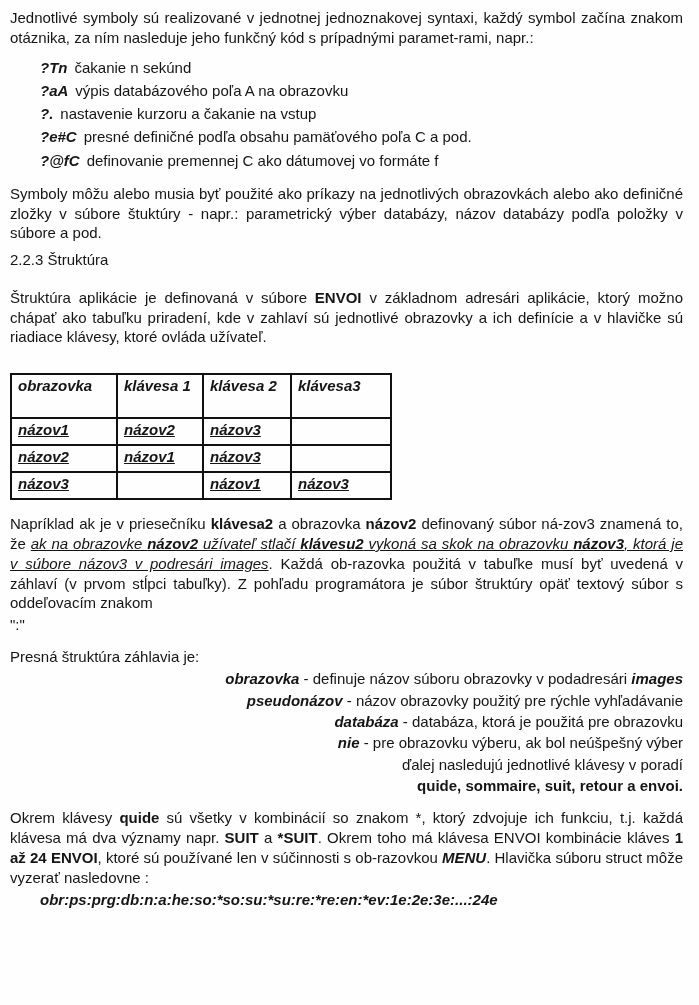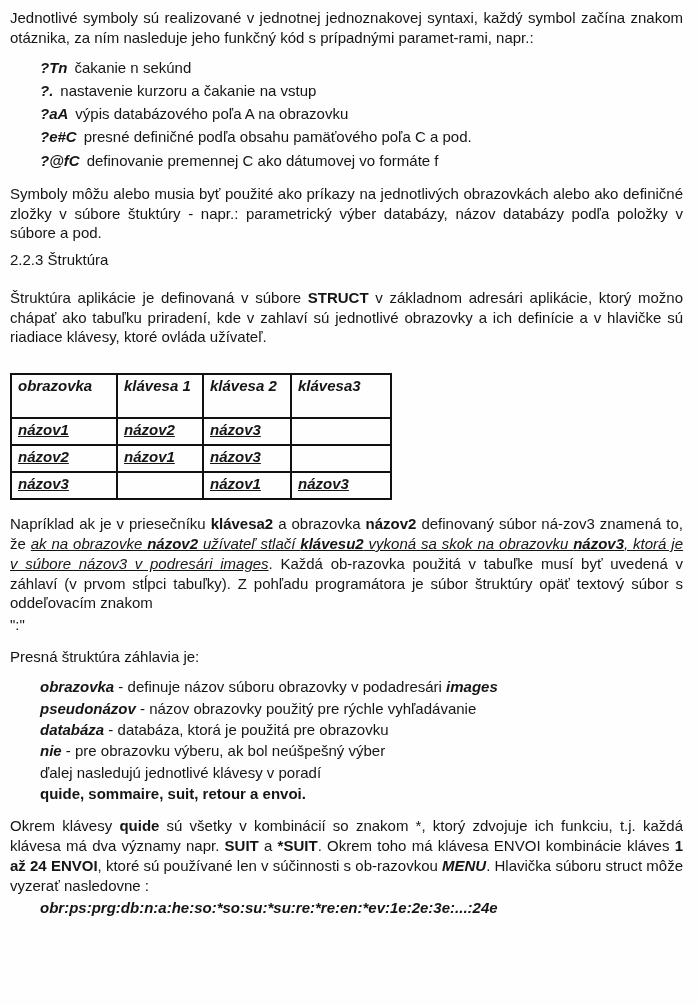--- a/index.html
+++ b/index.html
@@ -24,48 +24,48 @@
   table.struct th,table.struct td{
     border:2px solid #111;
     font-style:italic;font-weight:bold;
     text-align:left;vertical-align:top;
     padding:2px 6px;font-size:15px;line-height:1.25;
   }
   table.struct th{height:38px;}
   table.struct td{height:21px;text-decoration:underline;}
   .c1{width:92px;} .c2{width:72px;} .c3{width:74px;} .c4{width:86px;}
   .sep-line{margin:2px 0 0 0;line-height:1.3;}
-  .hdr-list{margin:10px 0 0 30px;}
+  .hdr-list{margin:2px 0 0 30px;text-align:right;}
   .hdr-line{line-height:1.42;}
   .code-line{margin:3px 0 0 30px;font-weight:bold;font-style:italic;line-height:1.3;}
   .seg-b{font-weight:bold;}
   .seg-bi{font-weight:bold;font-style:italic;}
   .seg-ui{font-style:italic;text-decoration:underline;}
   .seg-ubi{font-weight:bold;font-style:italic;text-decoration:underline;}
 </style>
 </head>
 <body>
 
 <div class="page">
 
   <p class="para">Jednotlivé symboly sú realizované v jednotnej jednoznakovej syntaxi, každý symbol začína znakom otáznika, za ním nasleduje jeho funkčný kód s prípadnými paramet-rami, napr.:</p>
 
   <div class="sym-list">
     <div class="sym-item"><span class="code">?Tn</span><span>čakanie n sekúnd</span></div>
+    <div class="sym-item"><span class="code">?aA</span><span>výpis databázového poľa A na obrazovku</span></div>
     <div class="sym-item"><span class="code">?.</span><span>nastavenie kurzoru a čakanie na vstup</span></div>
-    <div class="sym-item"><span class="code">?aA</span><span>výpis databázového poľa A na obrazovku</span></div>
     <div class="sym-item"><span class="code">?e#C</span><span>presné definičné podľa obsahu pamäťového poľa C a pod.</span></div>
     <div class="sym-item"><span class="code">?@fC</span><span>definovanie premennej C ako dátumovej vo formáte f</span></div>
   </div>
 
   <p class="para mt20">Symboly môžu alebo musia byť použité ako príkazy na jednotlivých obrazovkách alebo ako definičné zložky v súbore štuktúry - napr.: parametrický výber databázy, názov databázy podľa položky v súbore a pod.</p>
 
   <p class="heading">2.2.3 Štruktúra</p>
 
-  <p class="para mt18"><span>Štruktúra aplikácie je definovaná v súbore </span><span class="seg-b">STRUCT</span><span> v základnom adresári aplikácie, ktorý možno chápať ako tabuľku priradení, kde v zahlaví sú jednotlivé obrazovky a ich definície a v hlavičke sú riadiace klávesy, ktoré ovláda užívateľ.</span></p>
+  <p class="para mt18"><span>Štruktúra aplikácie je definovaná v súbore </span><span class="seg-b">ENVOI</span><span> v základnom adresári aplikácie, ktorý možno chápať ako tabuľku priradení, kde v zahlaví sú jednotlivé obrazovky a ich definície a v hlavičke sú riadiace klávesy, ktoré ovláda užívateľ.</span></p>
 
   <table class="struct">
     <tbody>
         <tr>
       <th class="c1">obrazovka</th>
       <th class="c2">klávesa 1</th>
       <th class="c3">klávesa 2</th>
       <th class="c4">klávesa3</th>
     </tr>
     <tr>

